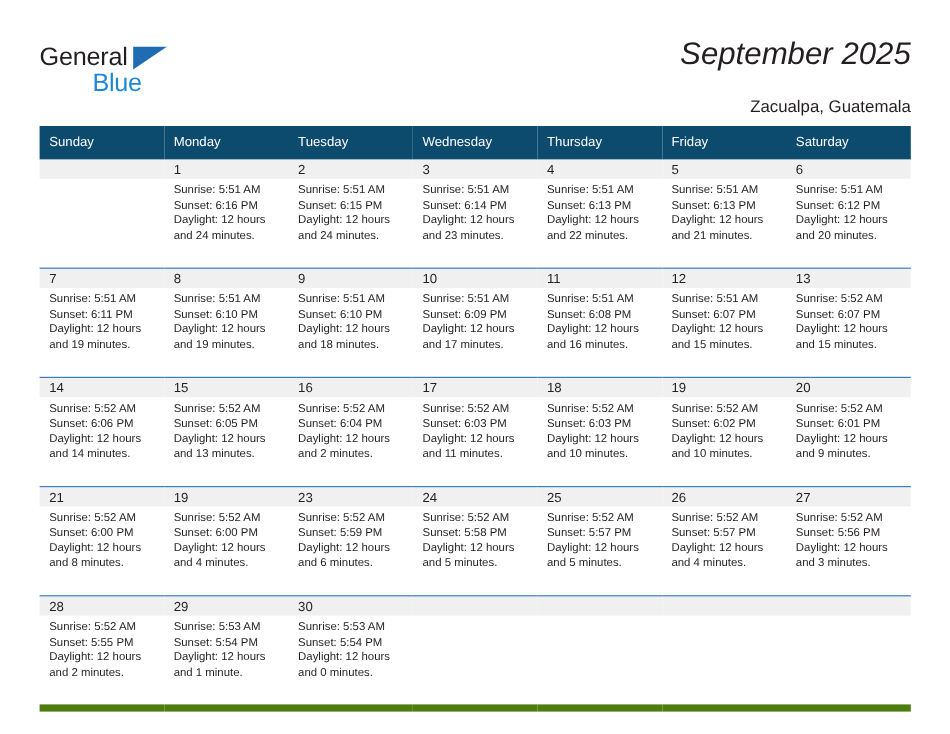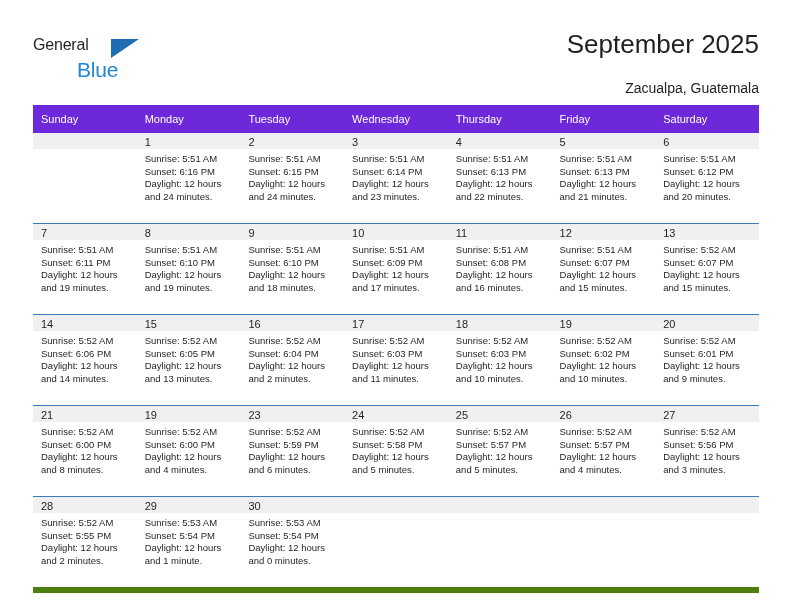--- a/index.html
+++ b/index.html
@@ -33,21 +33,21 @@
     position: absolute;
     left: 0;
     top: 8px;
     width: 200px;
     height: 56px;
   }
   .logo-general {
     position: absolute;
     left: 0;
     top: 0;
-    font-size: 16px;
+    font-size: 21px;
     letter-spacing: -0.2px;
     color: #231f20;
     font-family: "Liberation Sans", sans-serif;
   }
   .logo-tri {
     position: absolute;
     left: 78px;
     top: 3px;
     width: 0;
     height: 0;
@@ -68,40 +68,41 @@
     right: 0;
     top: 0;
     text-align: right;
   }
   .cal-title {
     font-size: 26px;
     font-weight: normal;
     color: #231f20;
     line-height: 32px;
     white-space: nowrap;
+    font-style: italic;
   }
   .cal-subtitle {
     font-size: 14px;
     color: #231f20;
     line-height: 20px;
     margin-top: 18px;
     white-space: nowrap;
   }
 
   
   .calendar {
     position: absolute;
     left: 33px;
     top: 105px;
     width: 726px;
     border-collapse: collapse;
     table-layout: fixed;
   }
   .calendar th {
-    background: #6d28d9;
+    background: #0c4a6e;
     color: #ffffff;
     font-size: 11px;
     font-weight: normal;
     text-align: left;
     padding: 5px 0 5px 8px;
     height: 18px;
     vertical-align: middle;
   }
   .calendar td {
     width: 103.7px;

